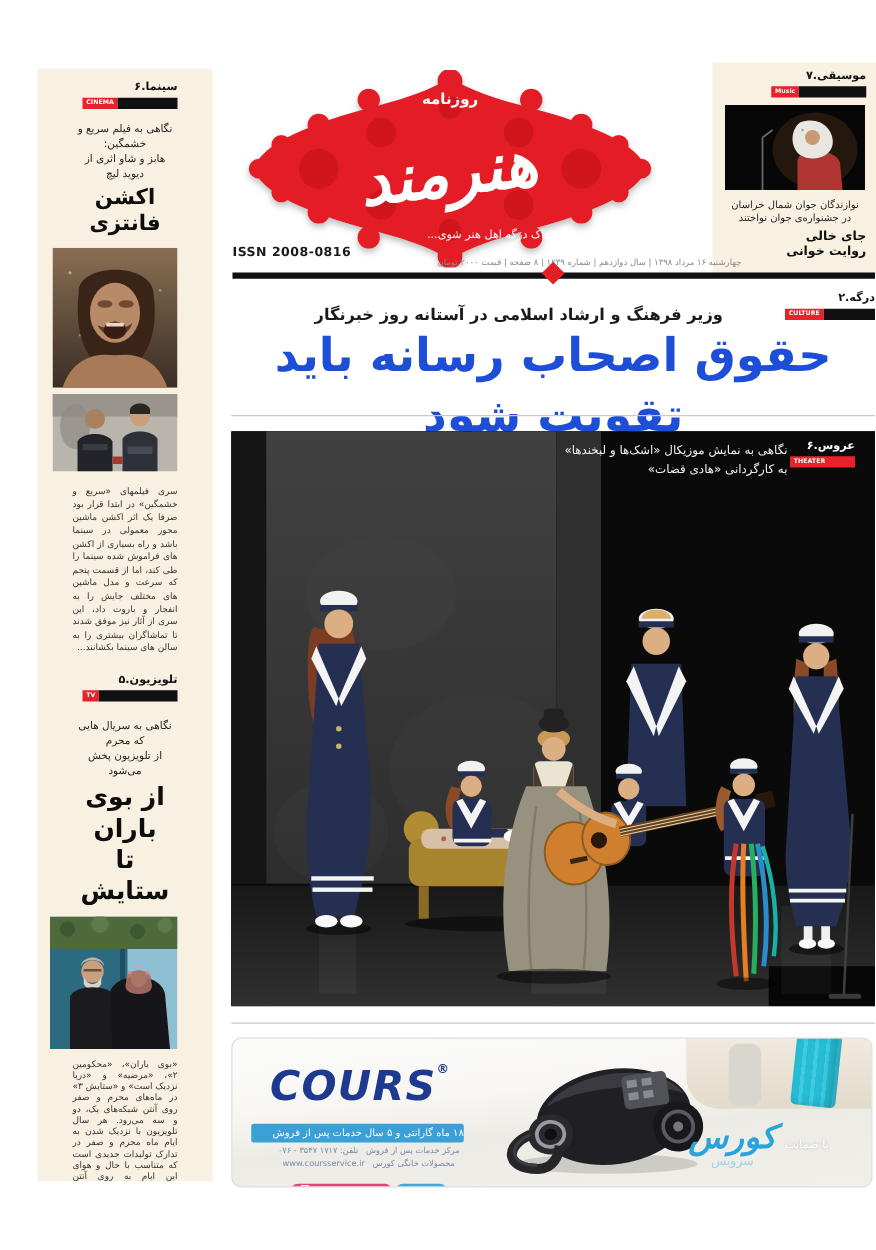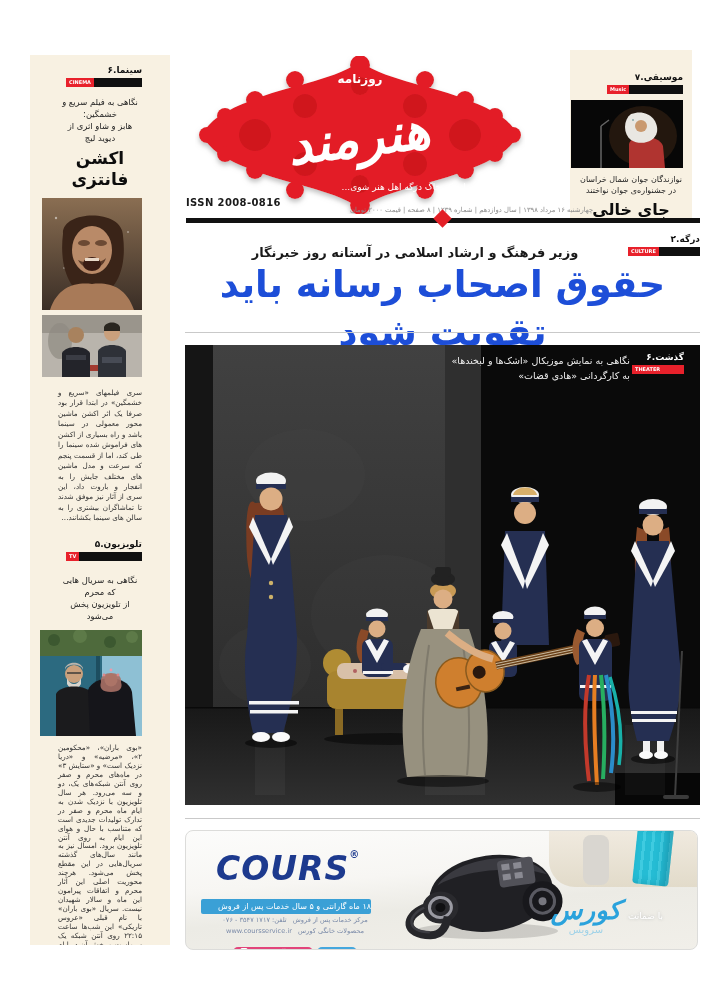--- a/index.html
+++ b/index.html
@@ -10,22 +10,22 @@
   .sec-head{width:76px;margin-top:6px;}
   .sec-label{font-size:9px;font-weight:bold;color:#111;text-align:right;letter-spacing:0;line-height:1.2;}
   .sec-bar{direction:ltr;display:flex;height:9px;margin-top:2px;}
   .sec-tag{background:#e8212b;color:#fff;font-size:5px;font-weight:bold;line-height:9px;padding:0 3px;white-space:nowrap;}
   .sec-bar-black{flex:1;background:#101010;}
   .sec-bar.full-red{background:#e8212b;}
   .sec-bar.full-red .sec-tag{background:transparent;}
   
   .col-left{position:absolute;left:30px;top:55px;width:140px;height:890px;background:#f8f1e2;
             padding:4px 28px;box-sizing:border-box;overflow:hidden;direction:rtl;}
-  .col-right{position:absolute;left:570px;top:50px;width:122px;height:170px;background:#f8f1e2;
-             padding:16px 9px;box-sizing:border-box;overflow:hidden;direction:rtl;}
+  .col-right{position:absolute;left:570px;top:50px;width:132px;height:170px;background:#f8f1e2;
+             padding:0 9px;box-sizing:border-box;overflow:hidden;direction:rtl;}
   .side-kicker{font-size:8.4px;color:#222;text-align:center;line-height:1.45;margin-top:9px;}
   .side-headline{font-size:17px;font-weight:bold;color:#0d0d0d;text-align:center;line-height:1.25;margin-top:3px;}
   .side-headline.big{font-size:20px;}
   .side-body{font-size:7.2px;color:#333;text-align:justify;line-height:1.45;margin-top:11px;}
   .side-body.tight{line-height:1.24;margin-top:8px;}
   .side-photo{display:block;margin:8px auto 0 auto;}
   
   .masthead{position:absolute;left:195px;top:56px;width:330px;height:158px;}
   .issn{position:absolute;left:186px;top:197px;font-size:10px;font-weight:bold;color:#1a1a1a;letter-spacing:.4px;}
   .dateline{position:absolute;left:350px;top:206px;width:350px;font-size:6.8px;color:#8a8a8a;text-align:left;direction:rtl;}
@@ -134,20 +134,24 @@
       <div class="sec-label">تلویزیون.۵</div>
       <div class="sec-bar">
         <span class="sec-tag">TV</span>
         <span class="sec-bar-black"></span>
       </div>
     </div>
     <div class="side-kicker" style="margin-top:13px;">
       <div>نگاهی به سریال هایی که محرم</div>
       <div>از تلویزیون پخش می‌شود</div>
     </div>
+    <div class="side-headline big">
+      <div>از بوی باران</div>
+      <div>تا ستایش</div>
+    </div>
 
     <svg class="side-photo" width="102" height="106" viewBox="0 0 102 106">
       <rect width="102" height="106" fill="#8ec0d4"></rect>
       <rect x="0" y="24" width="62" height="82" fill="#2c6a80"></rect>
       <rect x="56" y="24" width="4" height="82" fill="#1d4e60"></rect>
       <rect x="0" y="0" width="102" height="26" fill="#4e6a3c"></rect>
       <circle cx="14" cy="10" r="6" fill="#3c5830"></circle>
         <circle cx="40" cy="6" r="7" fill="#5d7a48"></circle>
       <circle cx="70" cy="12" r="6" fill="#3c5830"></circle>
         <circle cx="92" cy="7" r="6" fill="#5d7a48"></circle>
@@ -187,21 +191,21 @@
           <circle cx="80" cy="34" r="1" fill="#8aa"></circle>
       <line x1="84" y1="6" x2="60" y2="48" stroke="#caa06a" stroke-width="2.5"></line>
       <ellipse cx="58" cy="50" rx="8" ry="10" fill="#c8a06a"></ellipse>
       <circle cx="84" cy="6" r="2.5" fill="#caa06a"></circle>
     </circle>
       </svg>
     <div class="side-kicker" style="margin-top:6px;font-size:8px;">
       <div>نوازندگان جوان شمال خراسان</div>
       <div>در جشنواره‌ی جوان نواختند</div>
     </div>
-    <div class="side-headline" style="font-size:16px;">
+    <div class="side-headline" style="font-size:10px;text-align:right;">
       <div>جای خالی</div>
       <div>روایت خوانی</div>
     </div>
   </div>
 
   <svg class="masthead" viewBox="0 0 330 158">
     <defs>
       <filter id="ds" x="-20%" y="-20%" width="140%" height="140%">
         <feDropShadow dx="0" dy="3" stdDeviation="2.5" flood-color="#b9b9b9" flood-opacity=".9"></feDropShadow>
       </filter>
@@ -407,21 +411,21 @@
         <ellipse cx="412" cy="442" rx="24" ry="5" fill="#000" opacity=".45"></ellipse>
       </g>
 
       <g>
         <line x1="497" y1="306" x2="490" y2="452" stroke="#3f3f3f" stroke-width="2"></line>
         <rect x="478" y="450" width="26" height="4" rx="2" fill="#3a3a3a"></rect>
       </g>
     </svg>
 
     <div class="theater-badge">
-      <div class="sec-label">گذشت.۶</div>
+      <div class="sec-label">عروس.۶</div>
       <div class="sec-bar full-red">
         <span class="sec-tag">THEATER</span>
       </div>
     </div>
 
     <div class="photo-overlay">
       <div class="photo-kicker">
         <div>نگاهی به نمایش موزیکال «اشک‌ها و لبخندها»</div>
         <div>به کارگردانی «هادی قضات»</div>
       </div>

